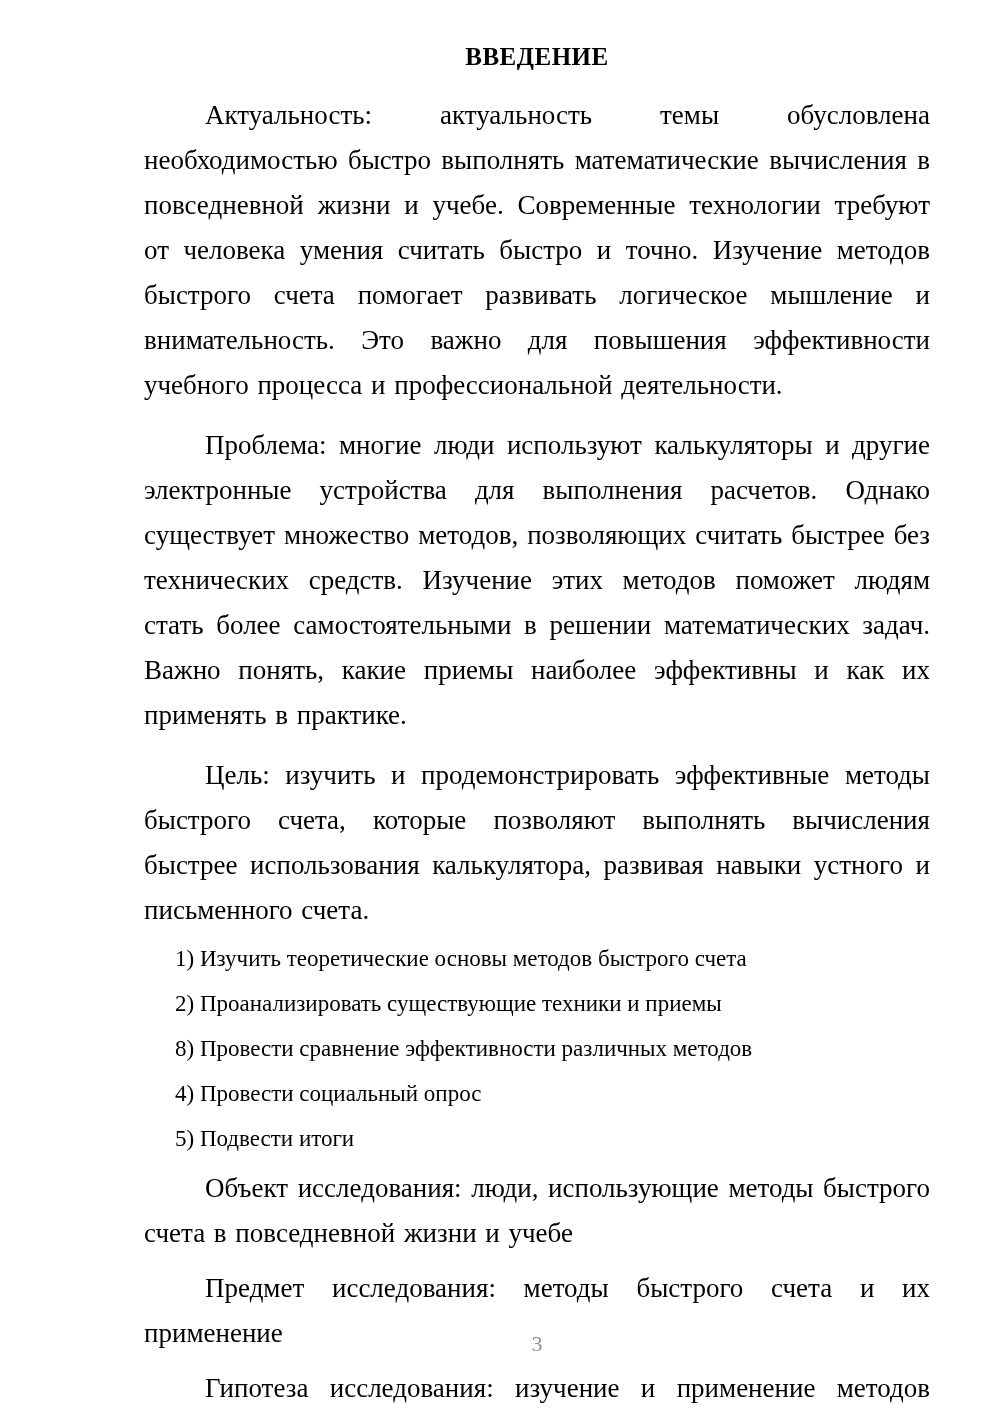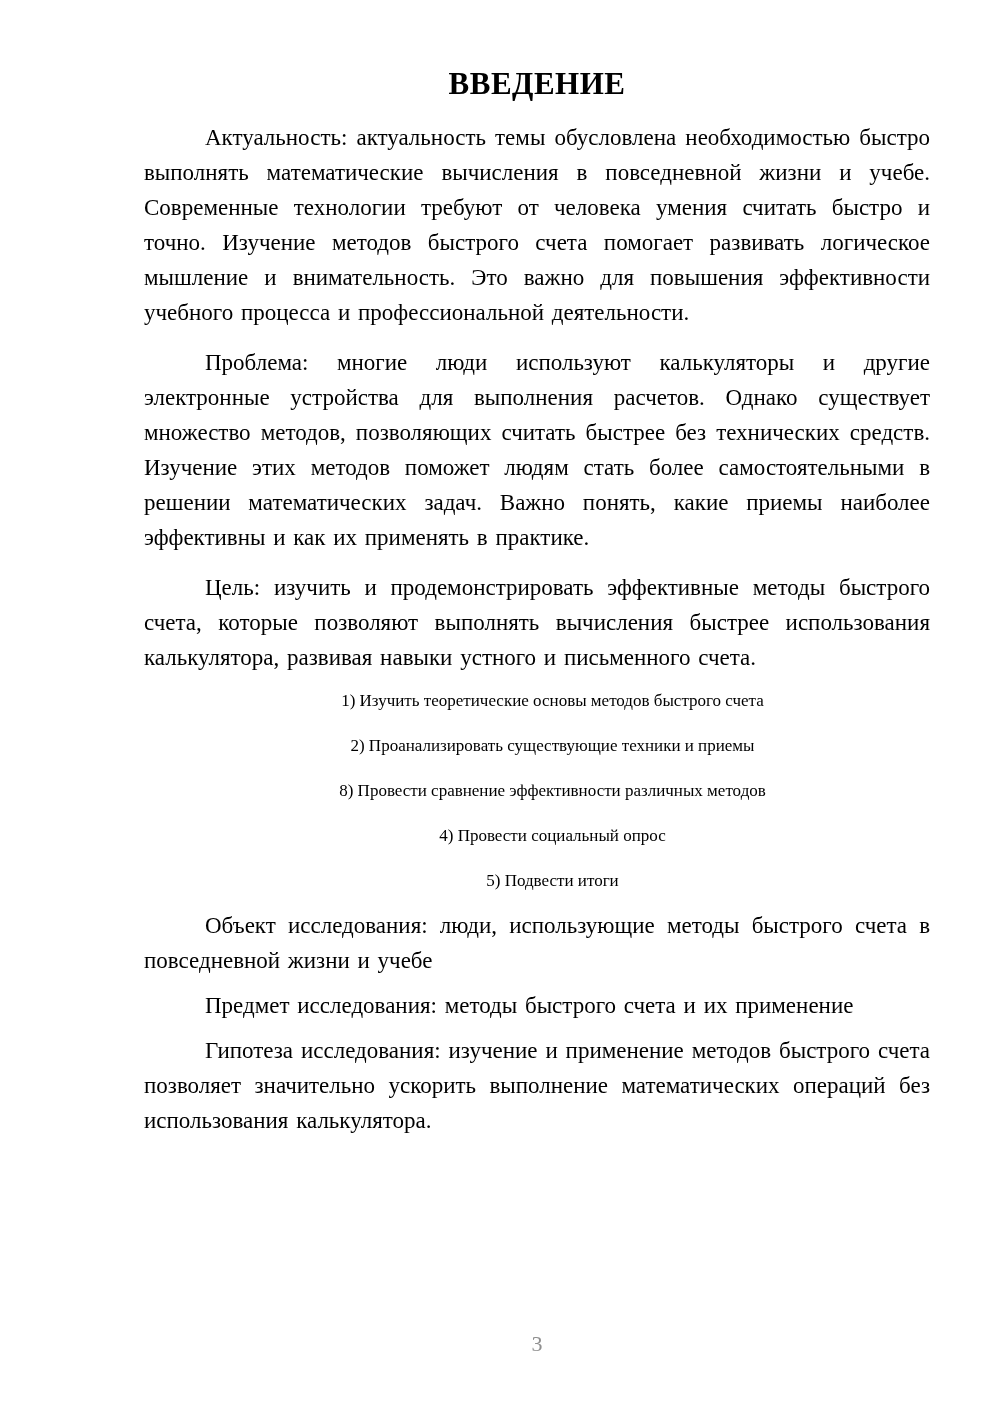--- a/index.html
+++ b/index.html
@@ -16,46 +16,46 @@
     font-family: "Liberation Serif", serif;
     overflow: hidden;
   }
   .content {
     position: absolute;
     left: 144px;
     top: 0;
     width: 786px;
   }
   .doc-title {
-    margin: 70px 0 23px 0;
+    margin: 43px 0 23px 0;
     text-align: center;
     font-weight: bold;
-    font-size: 31px;
+    font-size: 25px;
     line-height: 27px;
     letter-spacing: 0.5px;
   }
   .para {
     margin: 0 0 15px 0;
-    font-size: 23px;
-    line-height: 35px;
+    font-size: 27px;
+    line-height: 45px;
     text-align: justify;
     text-indent: 61px;
     word-spacing: 2px;
   }
   .para.tight {
     margin-bottom: 10px;
   }
   .tasks {
     margin: -7px 0 0 0;
   }
   .task {
     margin: 0 0 10px 31px;
-    font-size: 17px;
+    font-size: 23px;
     line-height: 35px;
-    text-align: center;
+    text-align: left;
   }
   .page-number {
     position: absolute;
     left: 144px;
     width: 786px;
     top: 1332px;
     text-align: center;
     font-size: 22px;
     line-height: 24px;
     color: #8f8f8f;

